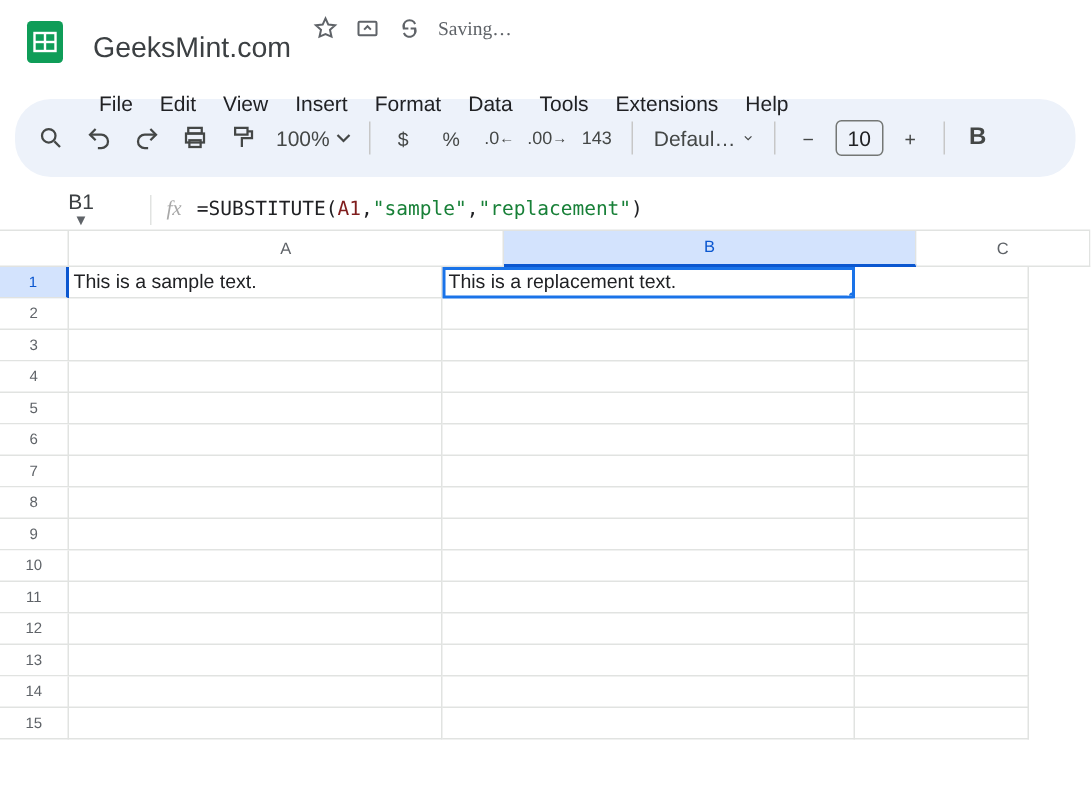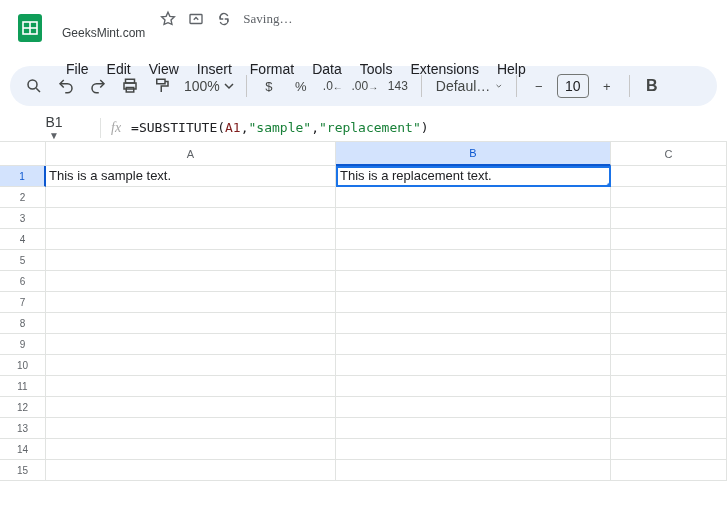--- a/index.html
+++ b/index.html
@@ -3,27 +3,27 @@
 <meta charset="utf-8">
 <style>
 * { box-sizing: border-box; margin: 0; padding: 0; }
 body { font-family: Arial, sans-serif; font-size: 13px; color: #202124; background: #fff; overflow: hidden; width: 727px; height: 531px; }
 
 .header { padding: 6px 10px 0 10px; display: flex; align-items: flex-start; gap: 8px; }
 .logo { width: 40px; height: 40px; display: flex; align-items: center; justify-content: center; margin-top: 2px; }
 .logo svg { width: 32px; height: 32px; }
 .title-area { flex: 1; }
 .title-row { display: flex; align-items: center; gap: 10px; height: 26px; }
-.doc-title { font-size: 12px; color: #3c4043; padding: 1px 4px; margin-top: 27px; }
+.doc-title { font-size: 19px; color: #3c4043; padding: 1px 4px; margin-top: 27px; }
 .title-icon { color: #5f6368; display: flex; align-items: center; }
 .saving { font-size: 13px; color: #5f6368; font-family: Liberation Serif, serif; }
 .menu-row { display: flex; gap: 2px; height: 26px; align-items: center; }
 .menu-item { padding: 4px 8px; font-size: 14px; color: #202124; border-radius: 4px; cursor: pointer; margin-top: 48px; }
 
-.toolbar { margin: 8px 10px; background: #edf2fa; border-radius: 24px; padding: 4px 10px; display: flex; align-items: center; gap: 4px; height: 40px; }
+.toolbar { margin: 8px 10px; background: #edf2fa; border-radius: 24px; padding: 4px 10px; display: flex; align-items: center; gap: 4px; height: 52px; }
 .tool-btn { width: 28px; height: 28px; display: flex; align-items: center; justify-content: center; border-radius: 4px; color: #444746; cursor: pointer; }
 .tool-sep { width: 1px; height: 22px; background: #c7c7c7; margin: 0 4px; }
 .zoom { display: flex; align-items: center; gap: 4px; padding: 0 4px; font-size: 14px; color: #444746; }
 .font-sel { display: flex; align-items: center; gap: 6px; padding: 0 6px; font-size: 14px; color: #444746; width: 78px; overflow: hidden; }
 .font-size { display: flex; align-items: center; gap: 0; }
 .fs-box { border: 1px solid #747775; border-radius: 4px; width: 32px; height: 24px; display: flex; align-items: center; justify-content: center; font-size: 14px; margin: 0 4px; }
 .bold { font-weight: bold; font-size: 16px; }
 
 .name-formula { display: flex; align-items: center; border-bottom: 1px solid #e1e3e1; height: 28px; }
 .name-box { width: 100px; padding-left: 16px; font-size: 14px; color: #3c4043; display: flex; align-items: center; justify-content: space-between; padding-right: 8px; flex-direction: column; }
@@ -42,21 +42,21 @@
 .col-A { width: 290px; }
 .col-B { width: 275px; }
 .col-C { width: 116px; }
 .grid-wrap { display: flex; }
 .row-h-col { display: flex; flex-direction: column; }
 .row-h { width: 46px; height: 21px; border-right: 1px solid #e1e3e1; border-bottom: 1px solid #e1e3e1; display: flex; align-items: center; justify-content: center; font-size: 10px; color: #5f6368; background: #fff; }
 .row-h.sel { background: #d3e3fd; color: #0b57d0; border-right: 2px solid #0b57d0; }
 .cells-col { flex: 1; }
 .row { display: flex; height: 21px; }
 .cell { border-right: 1px solid #e1e3e1; border-bottom: 1px solid #e1e3e1; padding: 2px 3px; font-size: 13px; color: #202124; overflow: hidden; white-space: nowrap; position: relative; }
-.cell.A { width: 290px; }
+.cell.A { width: 249px; }
 .cell.B { width: 275px; }
 .cell.C { width: 116px; }
 .cell.active { border: 2px solid #1a73e8; padding: 0 2px; }
 .sel-handle { position: absolute; right: -4px; bottom: -4px; width: 7px; height: 7px; background: #1a73e8; border-radius: 50%; border: 1px solid #fff; }
 
 .top-row { display: flex; }
 .icon-svg { width: 18px; height: 18px; }
 </style>
 </head>
 <body>

